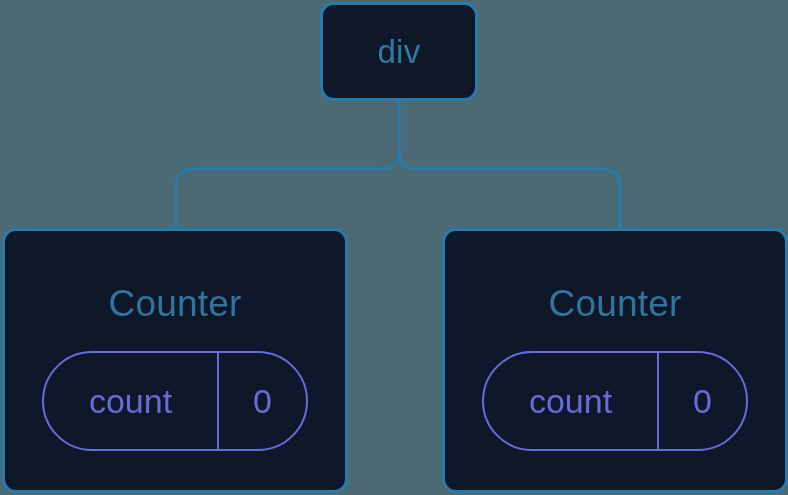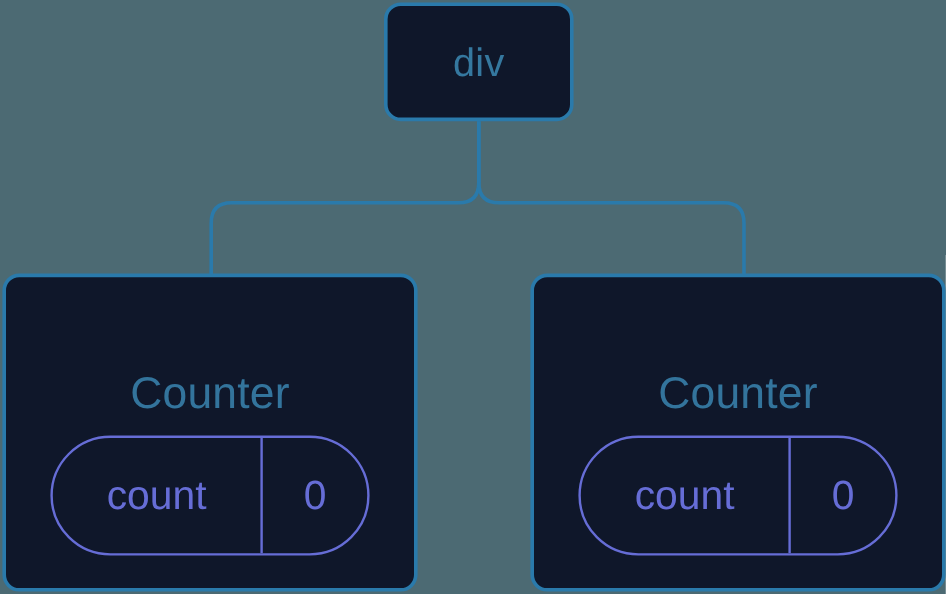--- a/index.html
+++ b/index.html
@@ -72,38 +72,36 @@
   .component-title {
     position: absolute;
     top: 54px;
     left: 0;
     right: 0;
     text-align: center;
     font-size: 37px;
     color: #33749c;
     letter-spacing: 0.2px;
     line-height: 1;
-    margin-top: 24px;
   }
 
   
   .state-pill {
     position: absolute;
     top: 120px;
     left: 50%;
     transform: translateX(-50%);
     width: 266px;
     height: 100px;
     border: 2px solid #666dd6;
     border-radius: 50px;
     box-sizing: border-box;
     display: flex;
     align-items: stretch;
     background: transparent;
-    margin-top: 12px;
   }
   .state-key {
     flex: 0 0 175px;
     display: flex;
     align-items: center;
     justify-content: center;
     border-right: 2px solid #666dd6;
     box-sizing: border-box;
   }
   .state-value {

